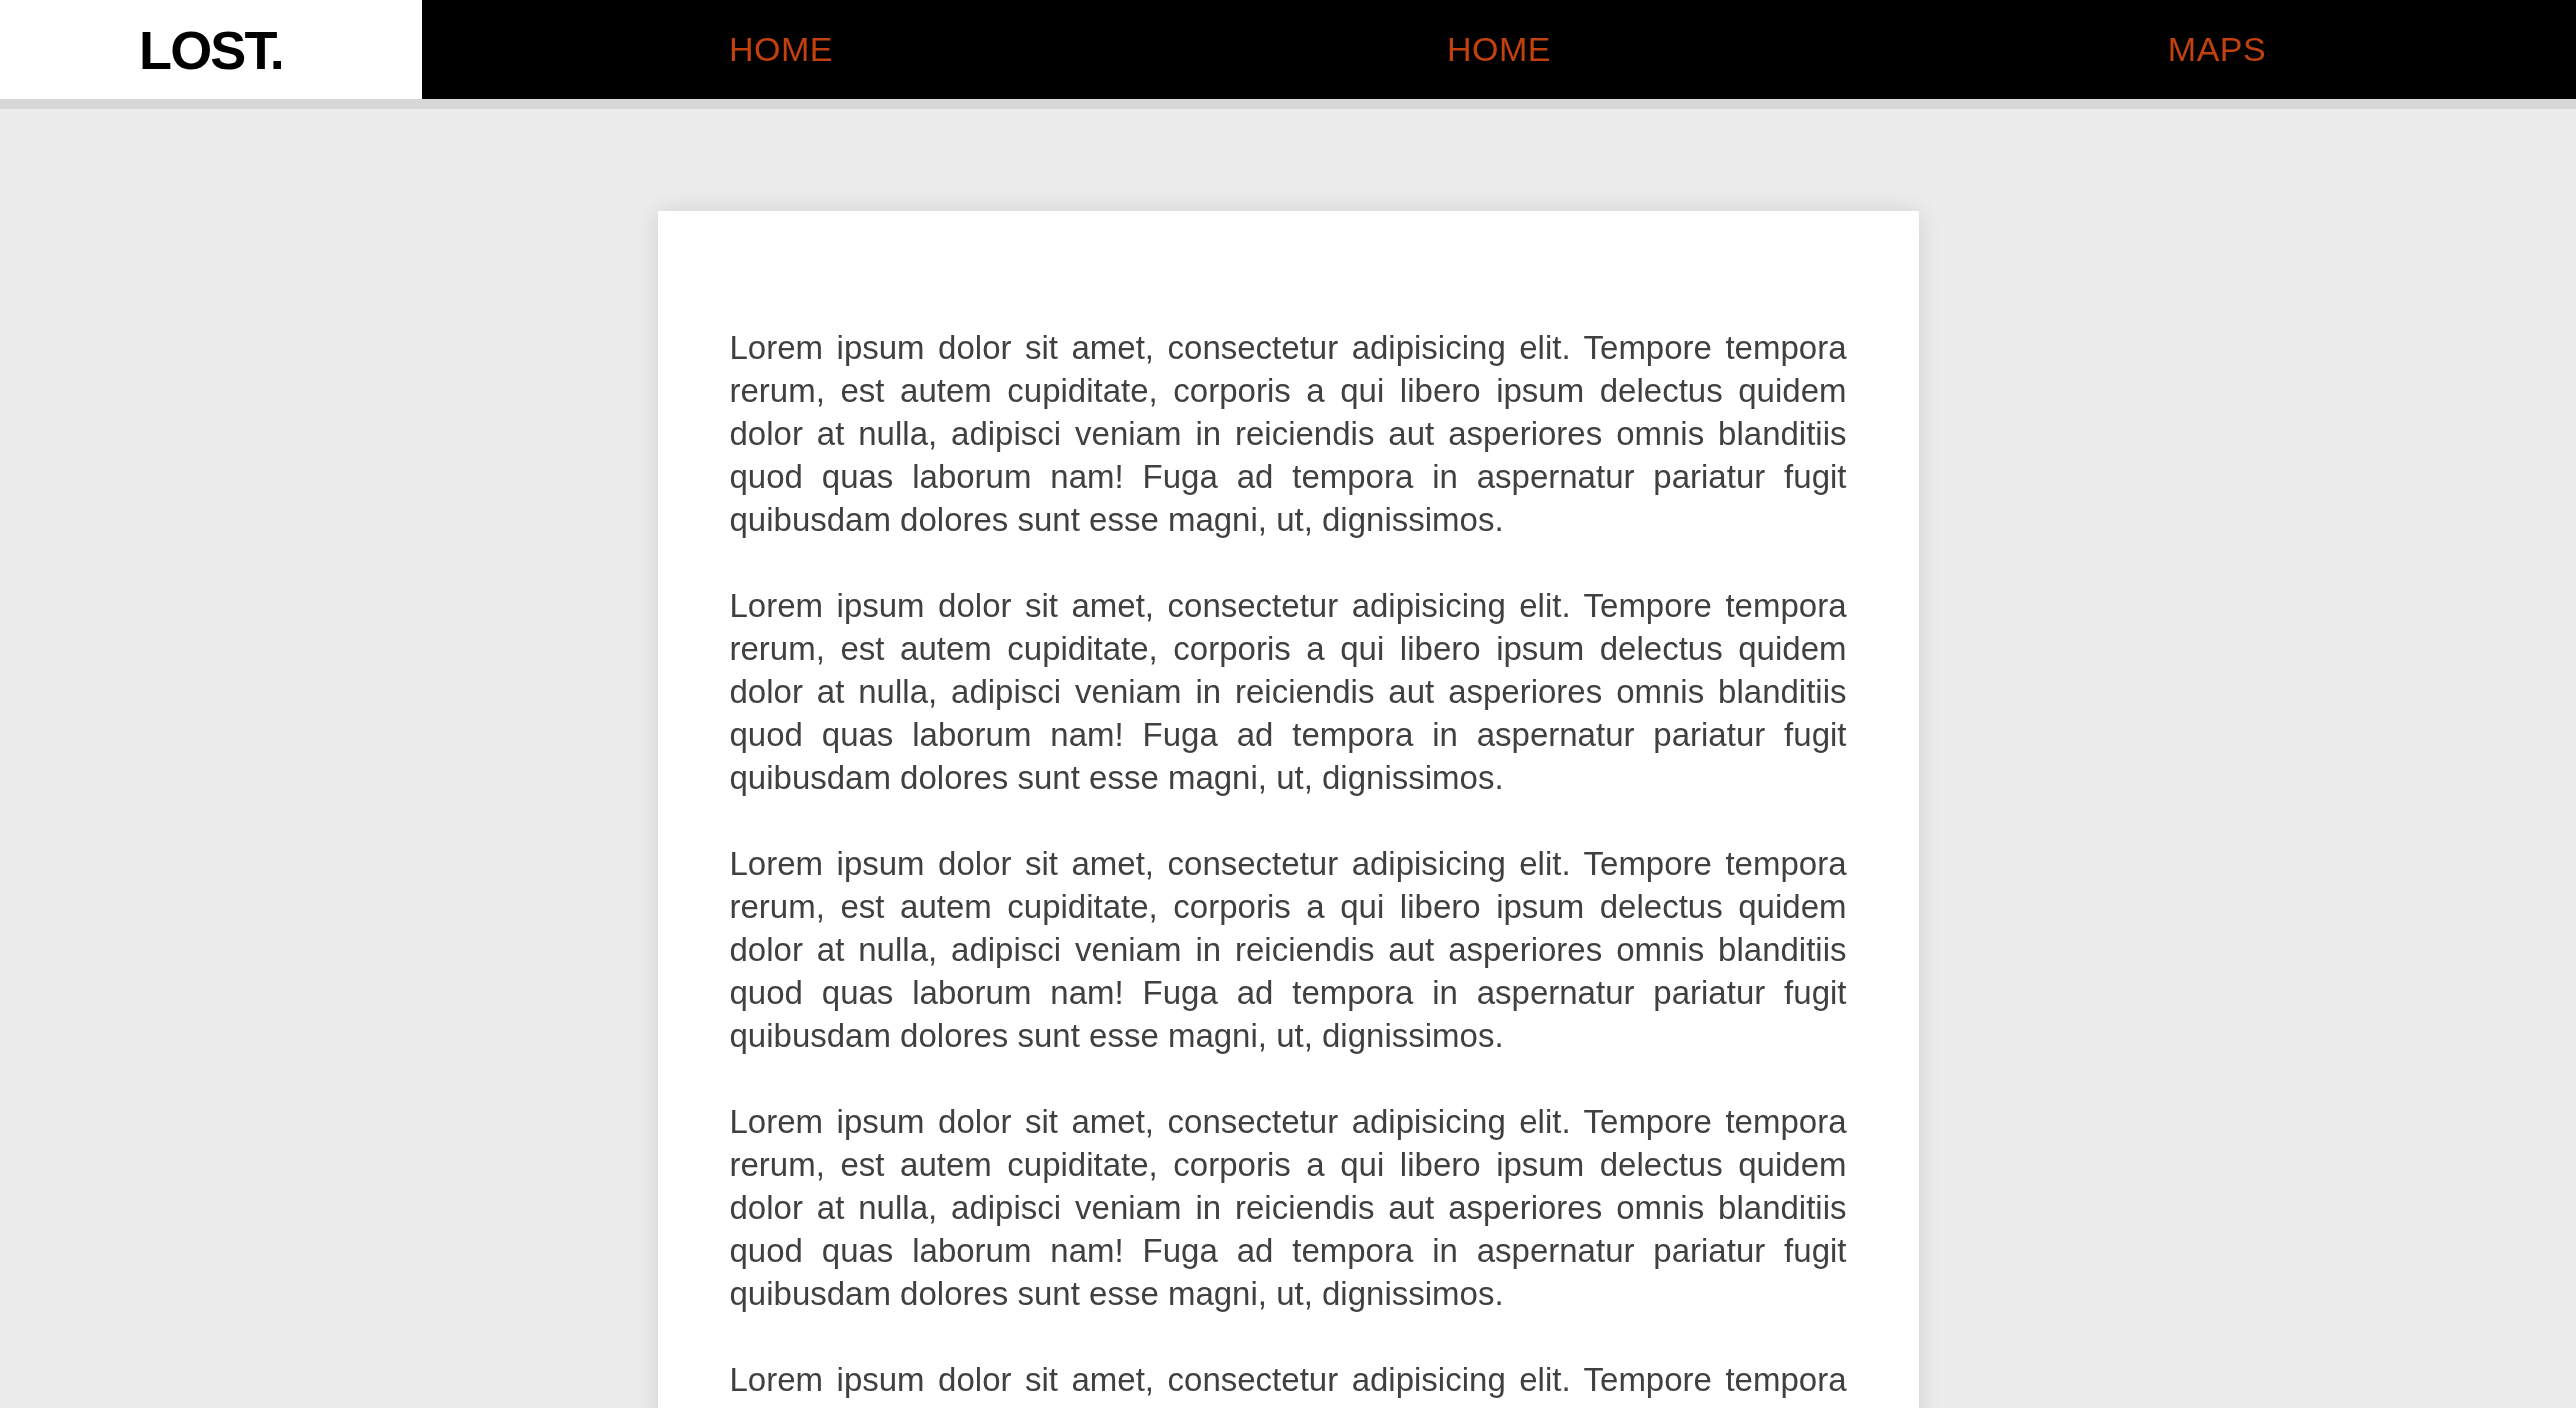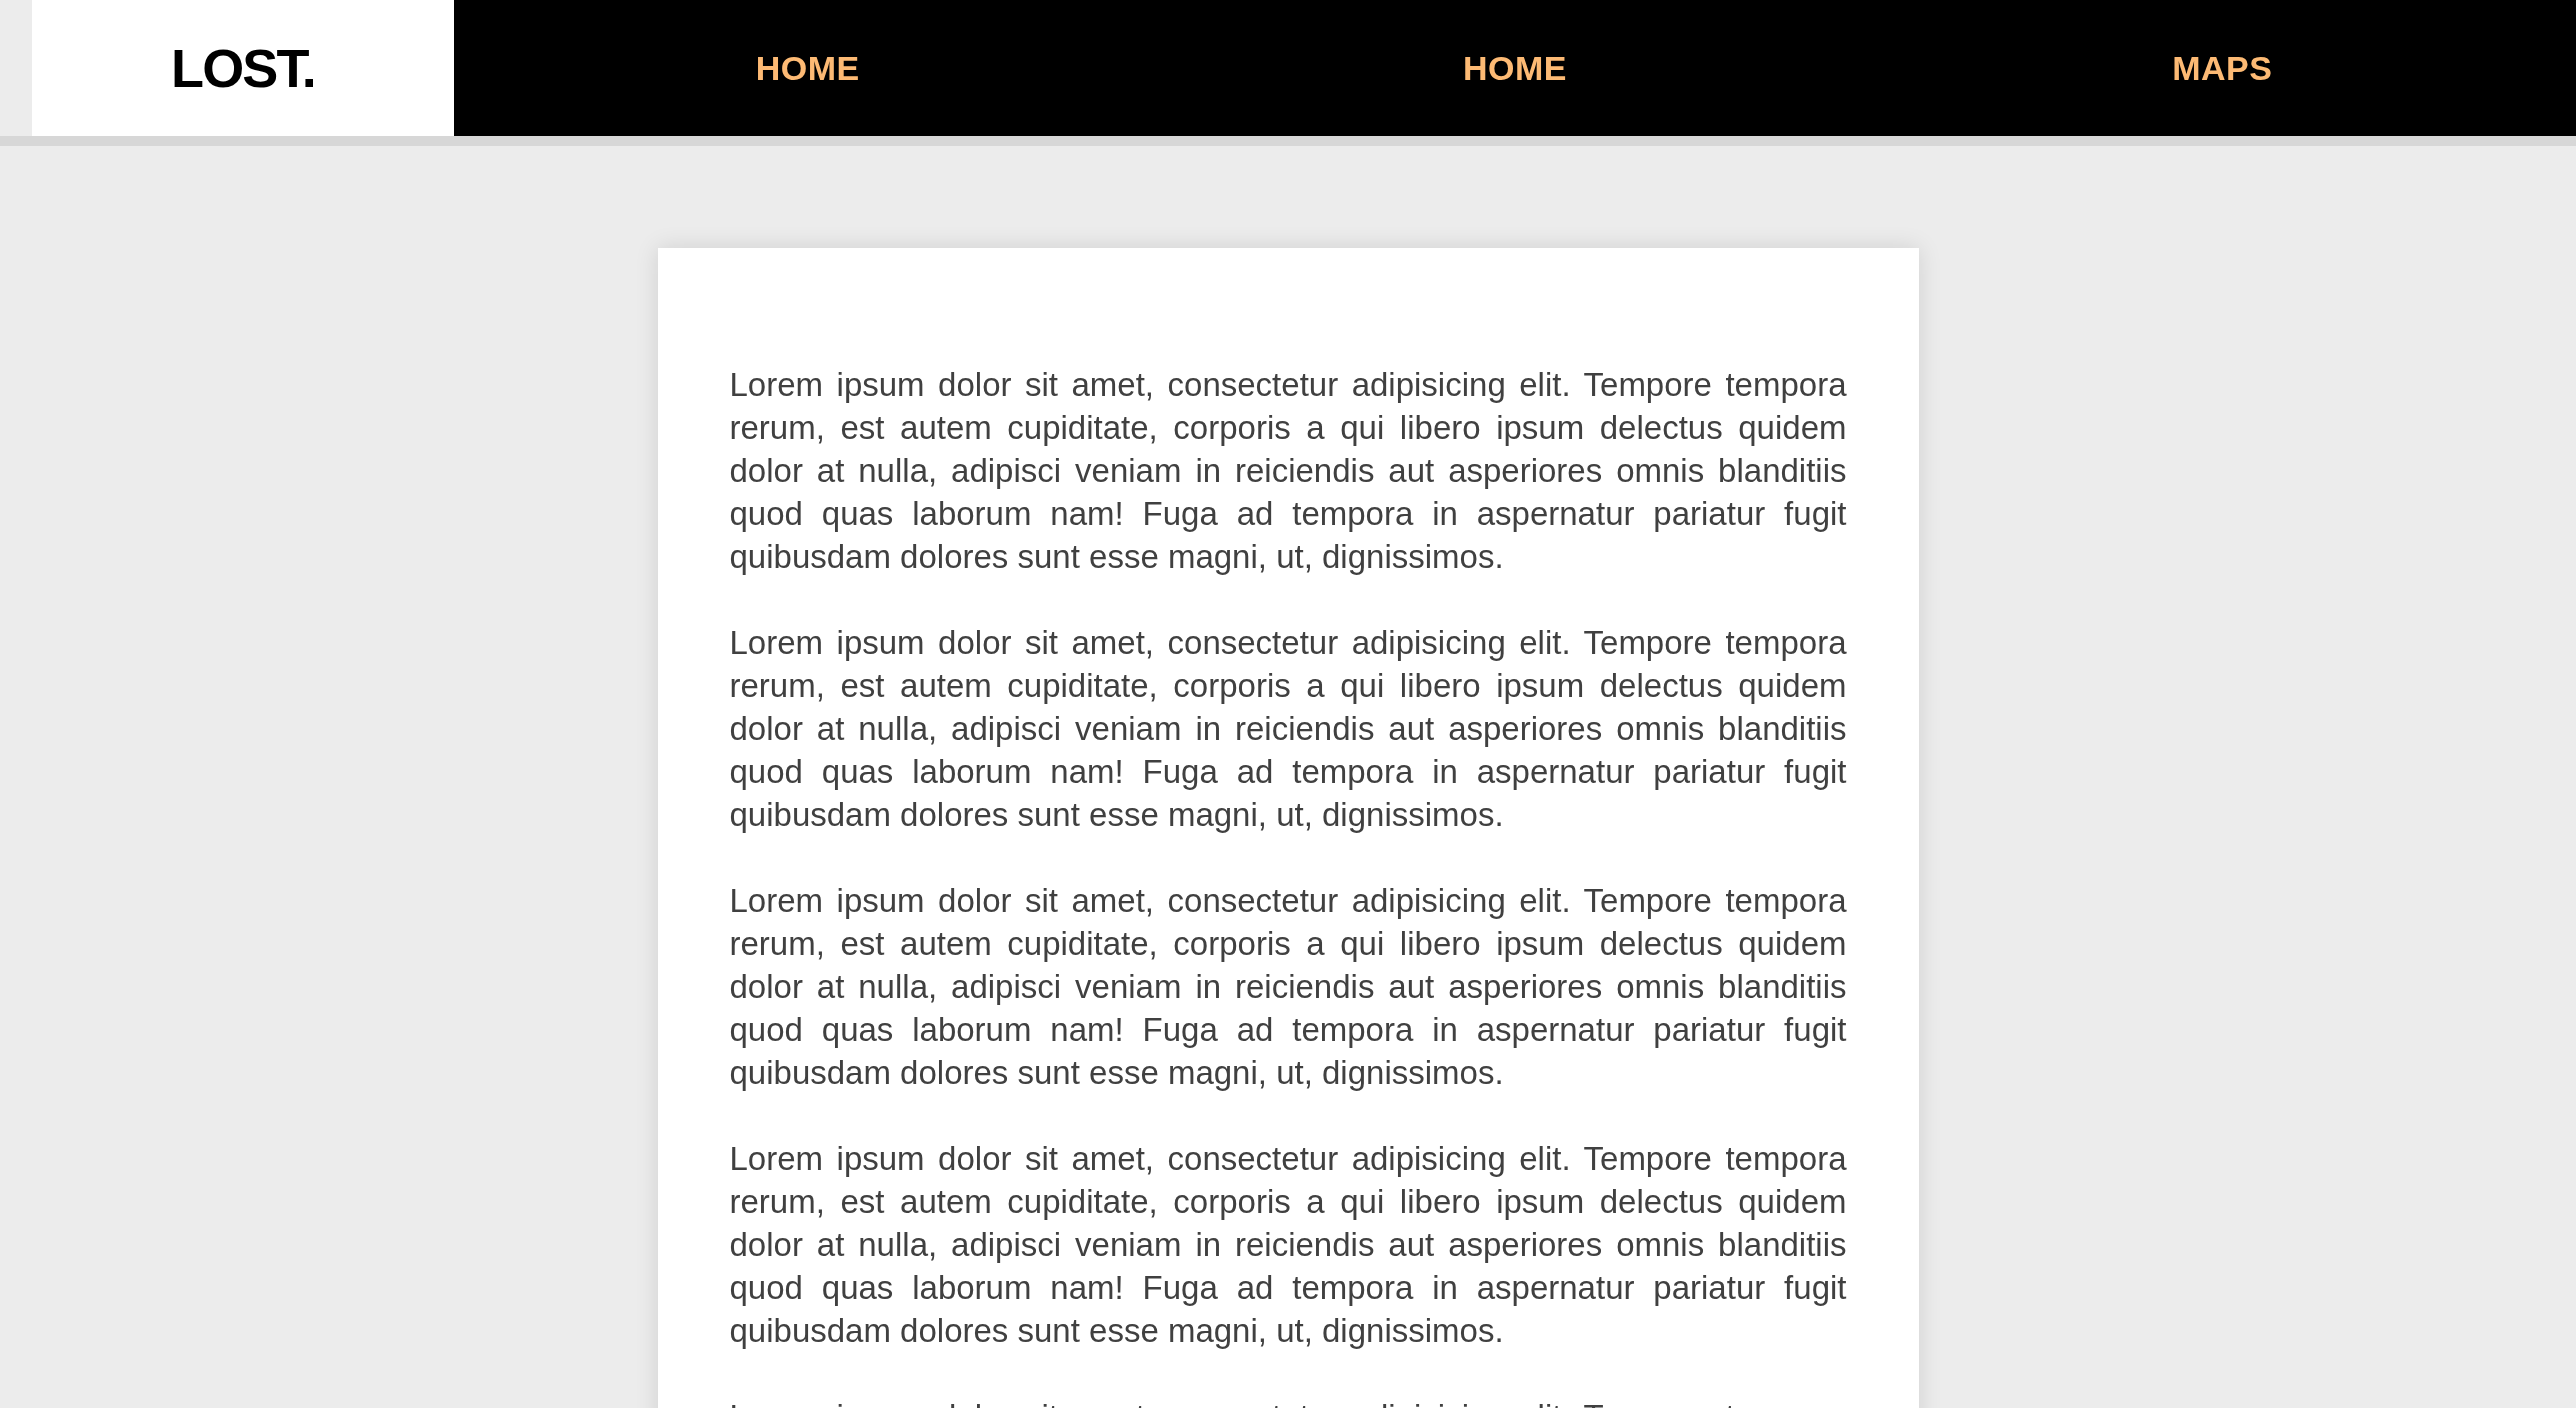--- a/index.html
+++ b/index.html
@@ -12,23 +12,22 @@
     overflow: hidden;
     background: #ececec;
     font-family: "Liberation Sans", sans-serif;
   }
 
   
   .site-header {
     position: relative;
     display: flex;
     width: 100%;
-    height: 136px;
+    height: 99px;
     box-shadow: 0 10px 0 rgba(0, 0, 0, 0.085);
-    padding-left: 32px;
   }
   .logo-box {
     width: 422px;
     height: 100%;
     background: #ffffff;
     display: flex;
     align-items: center;
     justify-content: center;
     flex: 0 0 auto;
   }
@@ -44,23 +43,23 @@
     height: 100%;
     background: #000000;
     display: flex;
     align-items: stretch;
   }
   .nav-item {
     flex: 1 1 0;
     display: flex;
     align-items: center;
     justify-content: center;
-    color: #fdba74;
+    color: #c2410c;
     font-size: 34px;
-    font-weight: 700;
+    font-weight: 400;
     letter-spacing: 0.5px;
     text-decoration: none;
     cursor: pointer;
   }
 
   
   .content-card {
     width: 1261px;
     margin: 112px auto 0;
     background: #ffffff;

